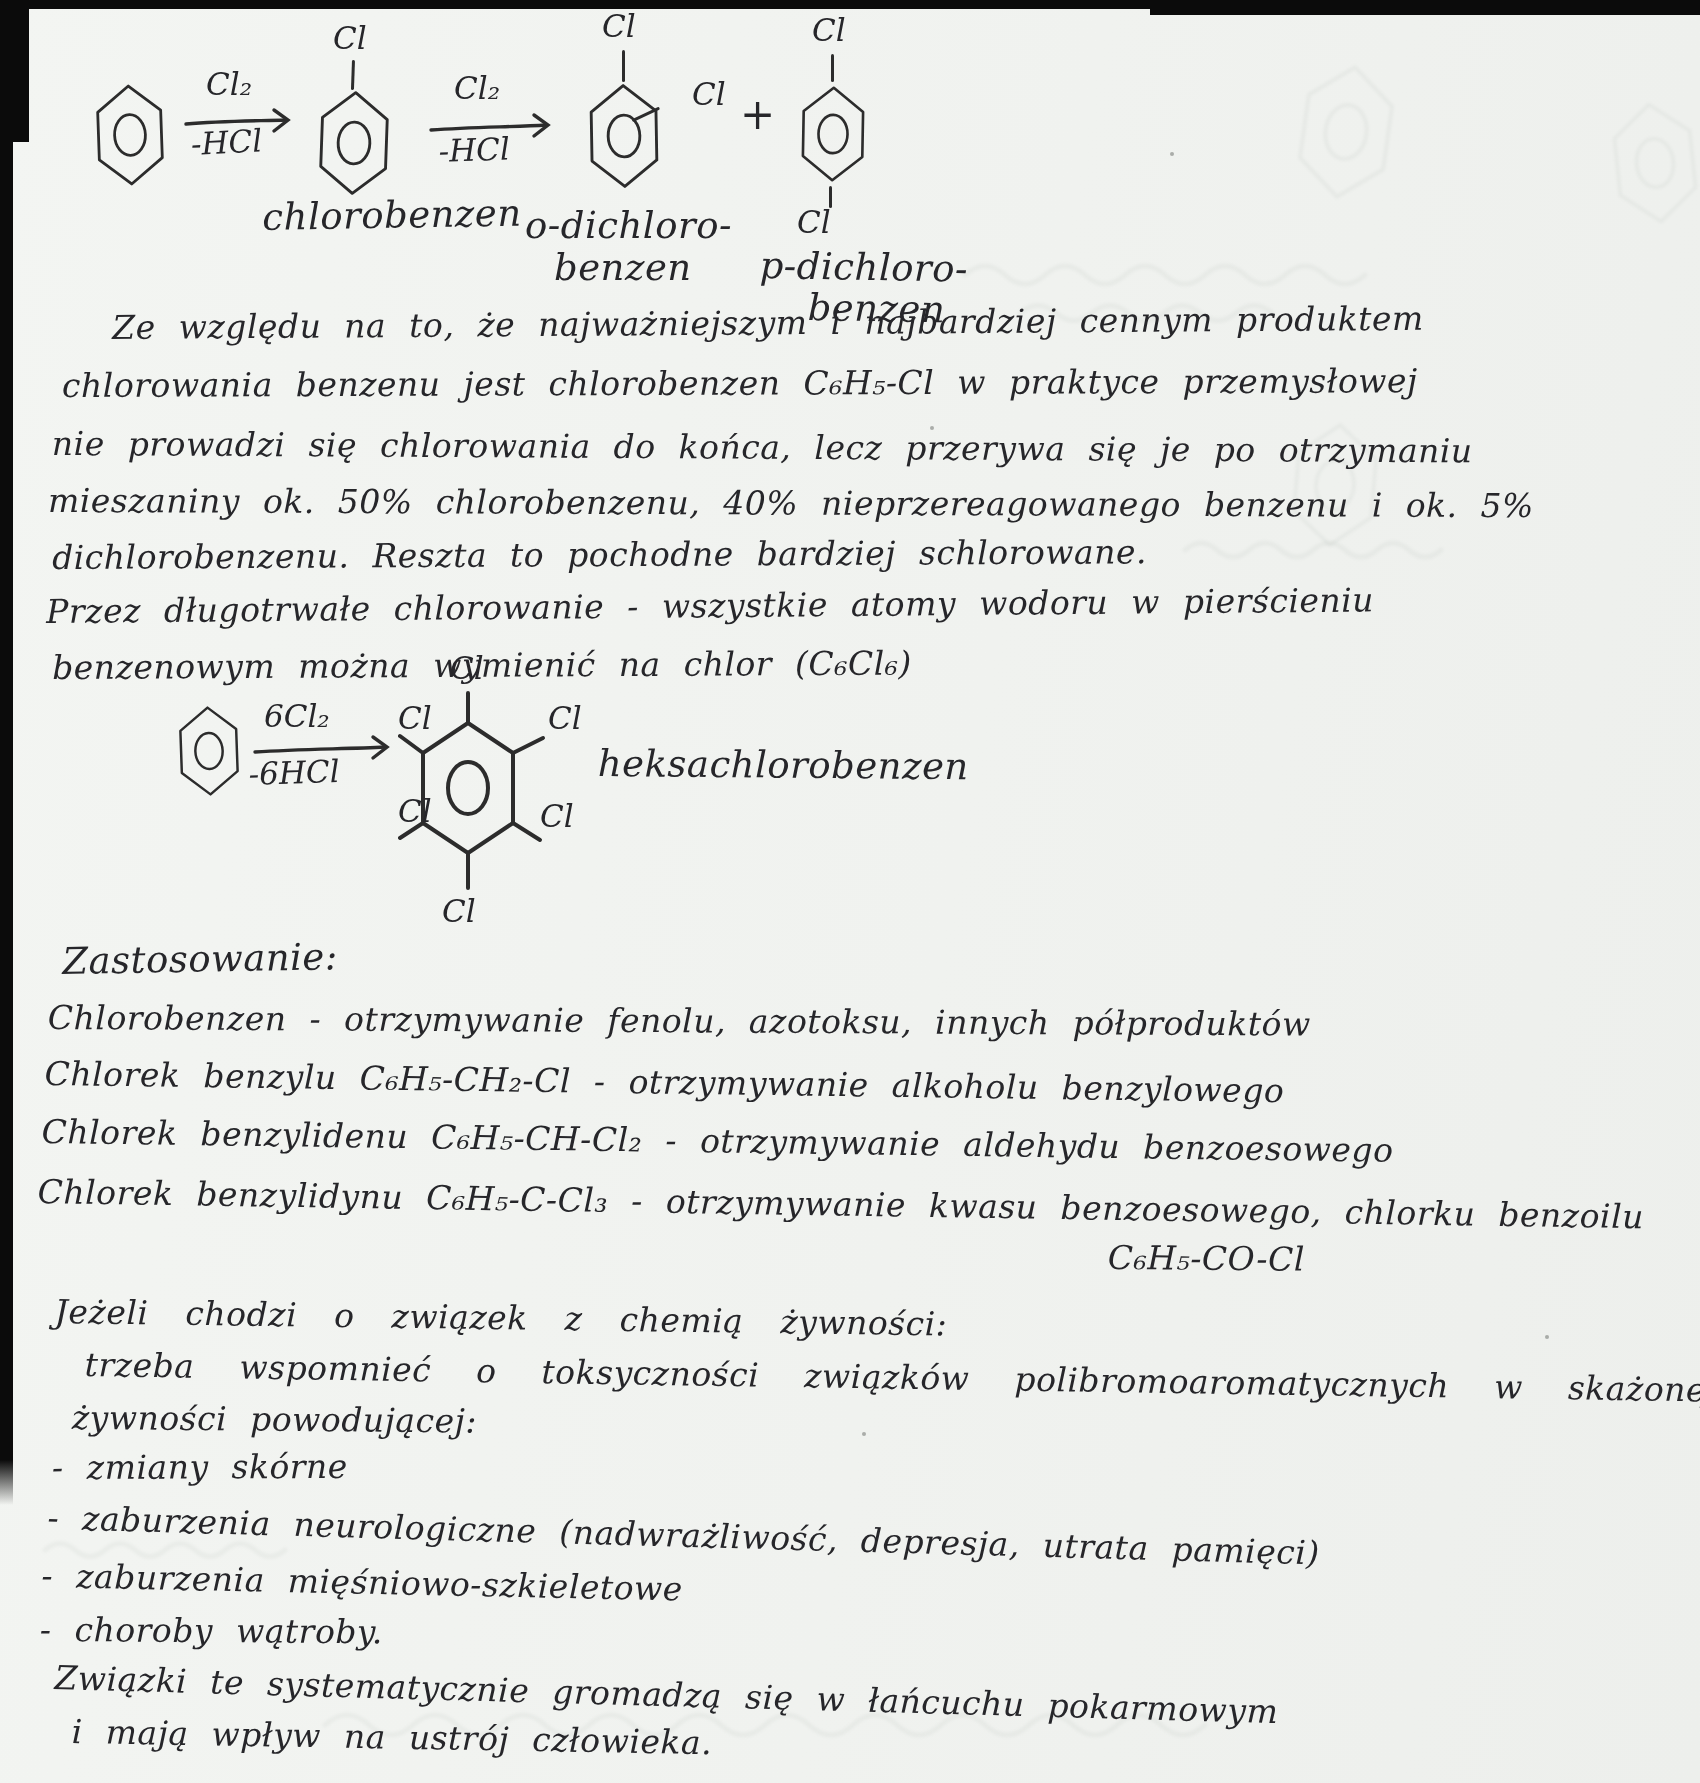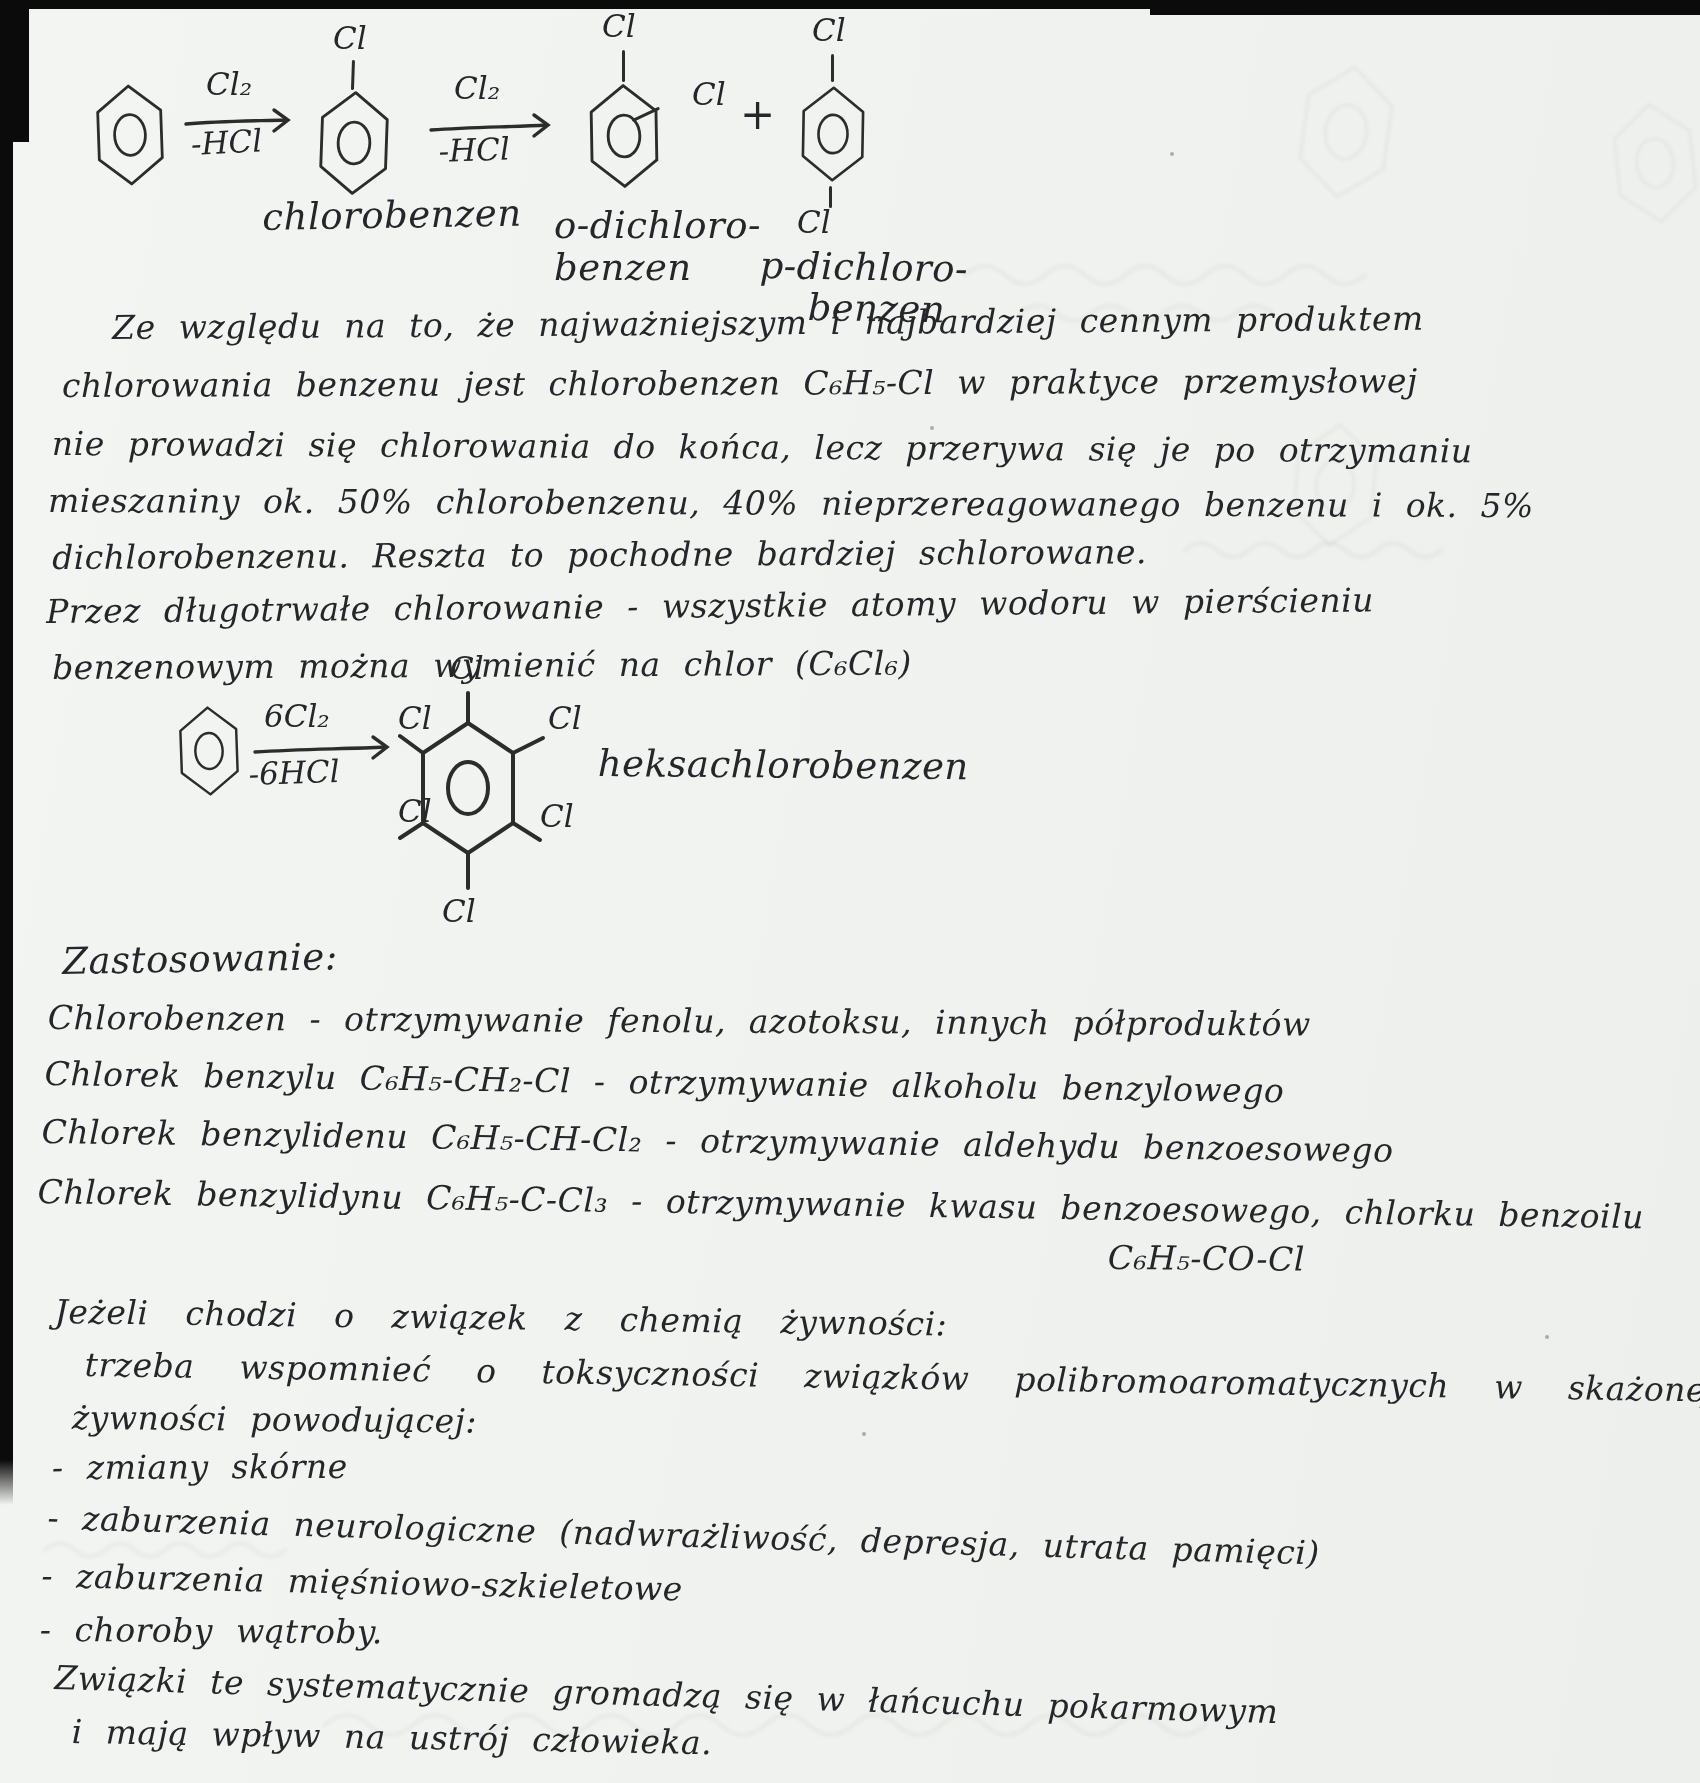--- a/index.html
+++ b/index.html
@@ -123,21 +123,21 @@
 
   <svg class="ring" style="left:800px;top:82px;transform:rotate(1deg)" width="66" height="104">
       <use href="#hexring"></use>
     </svg>
   <div class="stub" style="left:831px;top:54px;height:28px"></div>
   <span class="cl" style="left:812px;top:12px">Cl</span>
   <div class="stub" style="left:829px;top:186px;height:22px"></div>
   <span class="cl" style="left:797px;top:204px">Cl</span>
 
   <span class="hw hw-lg" style="left:262px;top:196px;transform:rotate(-1deg)">chlorobenzen</span>
-  <span class="hw hw-lg" style="left:554px;top:204px">o-dichloro-</span>
+  <span class="hw hw-lg" style="left:525px;top:204px">o-dichloro-</span>
   <span class="hw hw-lg" style="left:554px;top:246px">benzen</span>
   <span class="hw hw-lg" style="left:760px;top:244px;transform:rotate(1deg)">p-dichloro-</span>
   <span class="hw hw-lg" style="left:808px;top:286px;transform:rotate(1deg)">benzen</span>
 
   <span class="hw" style="left:112px;top:308px;transform:rotate(-0.4deg)">Ze względu na to, że najważniejszym i najbardziej cennym produktem</span>
   <span class="hw" style="left:62px;top:366px;transform:rotate(-0.2deg)">chlorowania benzenu jest chlorobenzen C₆H₅-Cl w praktyce przemysłowej</span>
   <span class="hw" style="left:52px;top:424px;transform:rotate(0.3deg)">nie prowadzi się chlorowania do końca, lecz przerywa się je po otrzymaniu</span>
   <span class="hw" style="left:48px;top:481px;transform:rotate(0.2deg)">mieszaniny ok. 50% chlorobenzenu, 40% nieprzereagowanego benzenu i ok. 5%</span>
   <span class="hw" style="left:52px;top:538px;transform:rotate(-0.3deg)">dichlorobenzenu. Reszta to pochodne bardziej schlorowane.</span>
   <span class="hw" style="left:46px;top:592px;transform:rotate(-0.5deg)">Przez długotrwałe chlorowanie - wszystkie atomy wodoru w pierścieniu</span>

